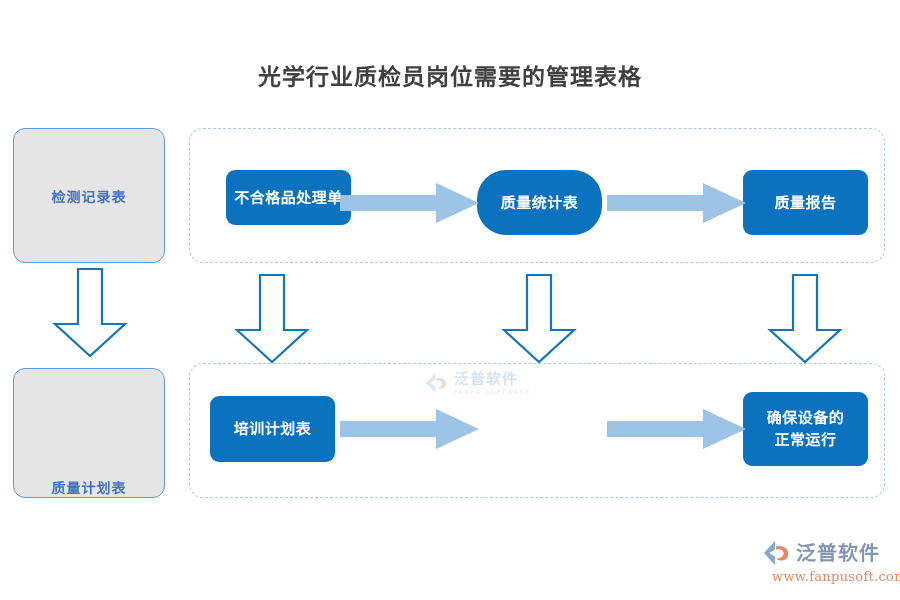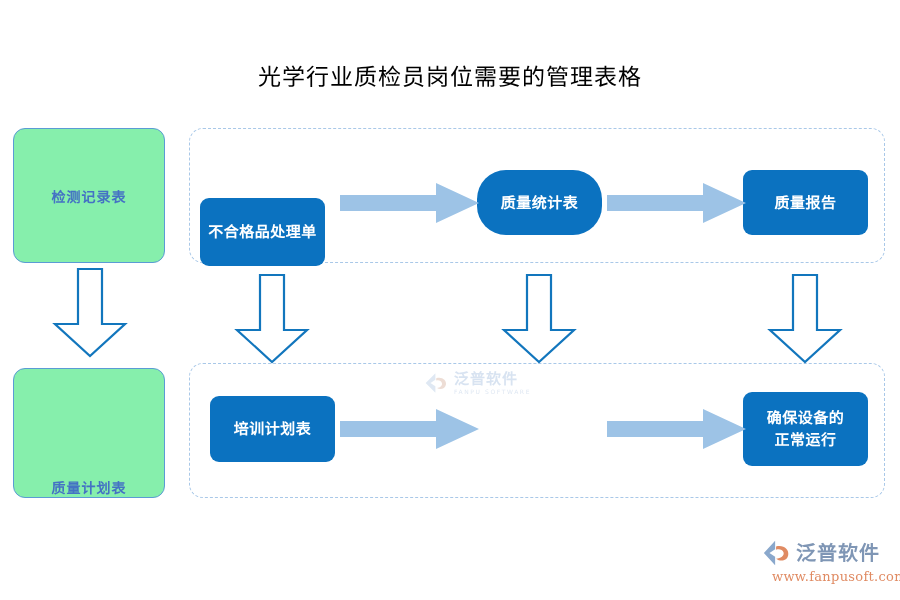--- a/index.html
+++ b/index.html
@@ -22,31 +22,31 @@
   }
 
   
   .page-title {
     position: absolute;
     left: 0;
     top: 62px;
     width: 900px;
     text-align: center;
     font-size: 23px;
-    font-weight: normal;
-    color: #000000;
+    font-weight: bold;
+    color: #404040;
     letter-spacing: 1px;
     line-height: 30px;
   }
 
   
   .side-card {
     position: absolute;
     box-sizing: border-box;
-    background: #86efac;
+    background: #e5e5e5;
     border: 1px solid #5b9bd5;
     border-radius: 12px;
     display: flex;
     align-items: center;
     justify-content: center;
     color: #4472c4;
     font-size: 14px;
     font-weight: bold;
     letter-spacing: 1px;
   }
@@ -76,21 +76,21 @@
     justify-content: center;
     color: #ffffff;
     font-size: 15px;
     font-weight: bold;
     letter-spacing: 0.5px;
     text-align: center;
     line-height: 22px;
   }
   .proc-box .line2 { }
 
-  #proc-box-1 { left: 200px; top: 170px; width: 125px; height: 68px; margin-top: 28px; }
+  #proc-box-1 { left: 226px; top: 170px; width: 125px; height: 55px; }
   #proc-box-2 { left: 477px; top: 170px; width: 125px; height: 65px; border-radius: 29px; }
   #proc-box-3 { left: 743px; top: 170px; width: 125px; height: 65px; }
   #proc-box-4 { left: 210px; top: 396px; width: 125px; height: 66px; }
   #proc-box-5 { left: 477px; top: 396px; width: 125px; height: 66px; }
   #proc-box-6 { left: 743px; top: 392px; width: 125px; height: 74px; }
 
   
   .h-arrow {
     position: absolute;
     width: 140px;

